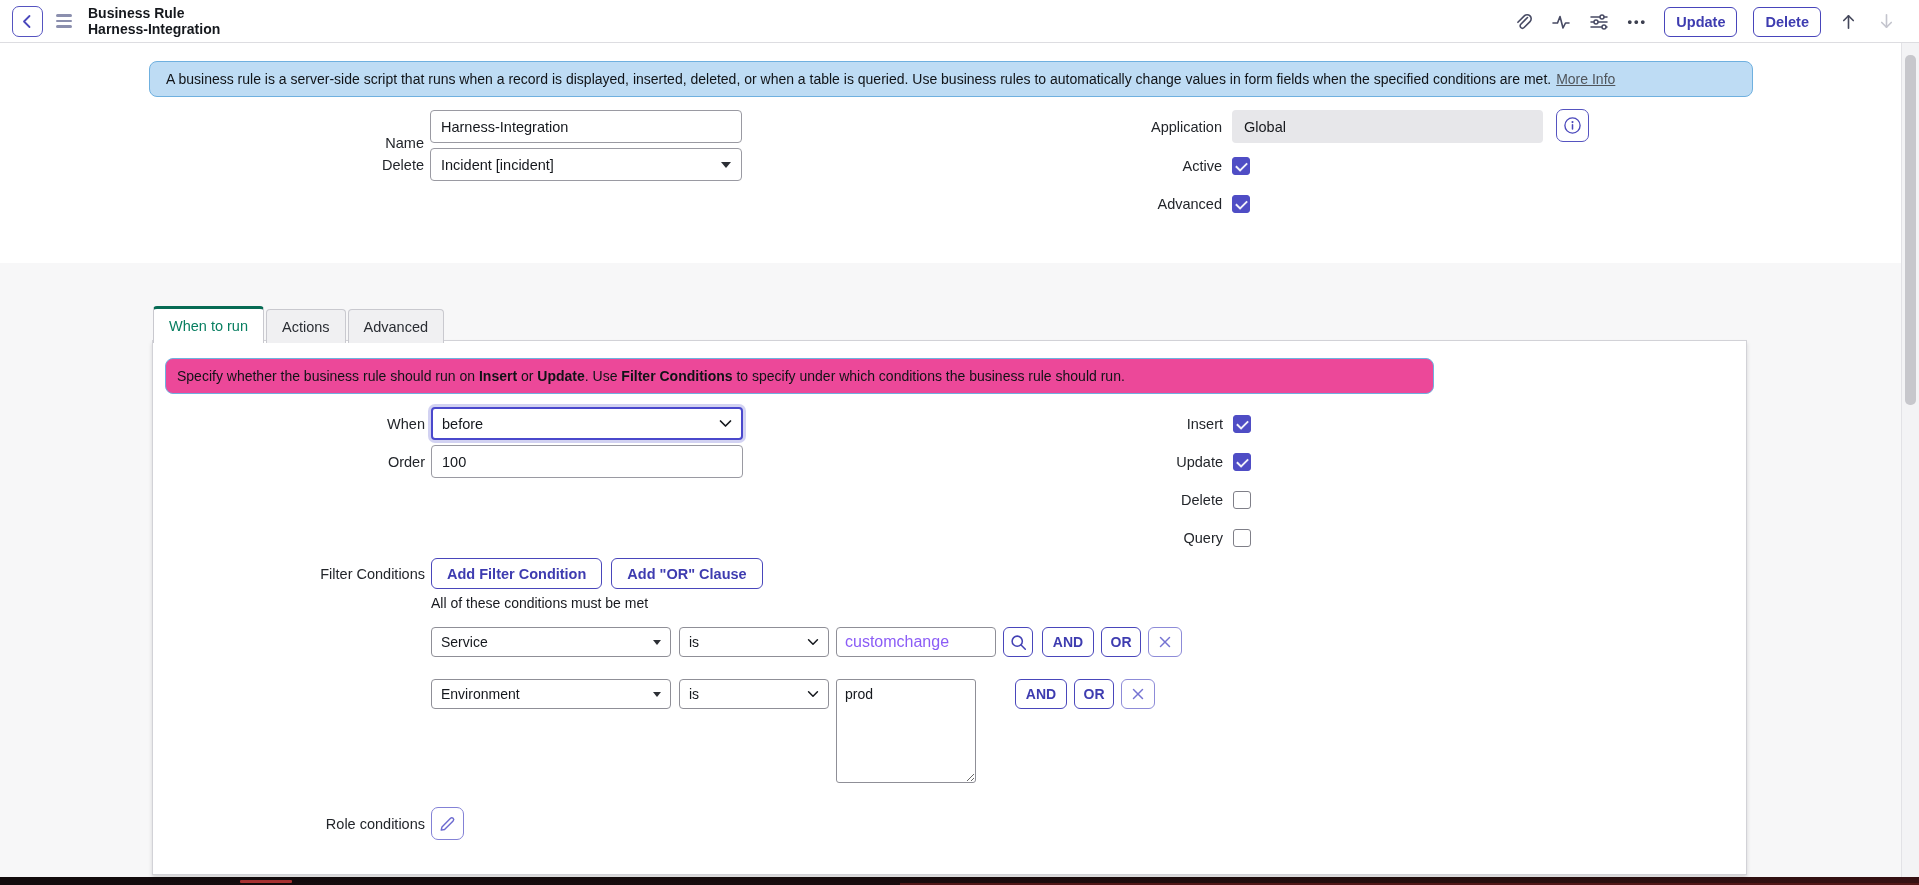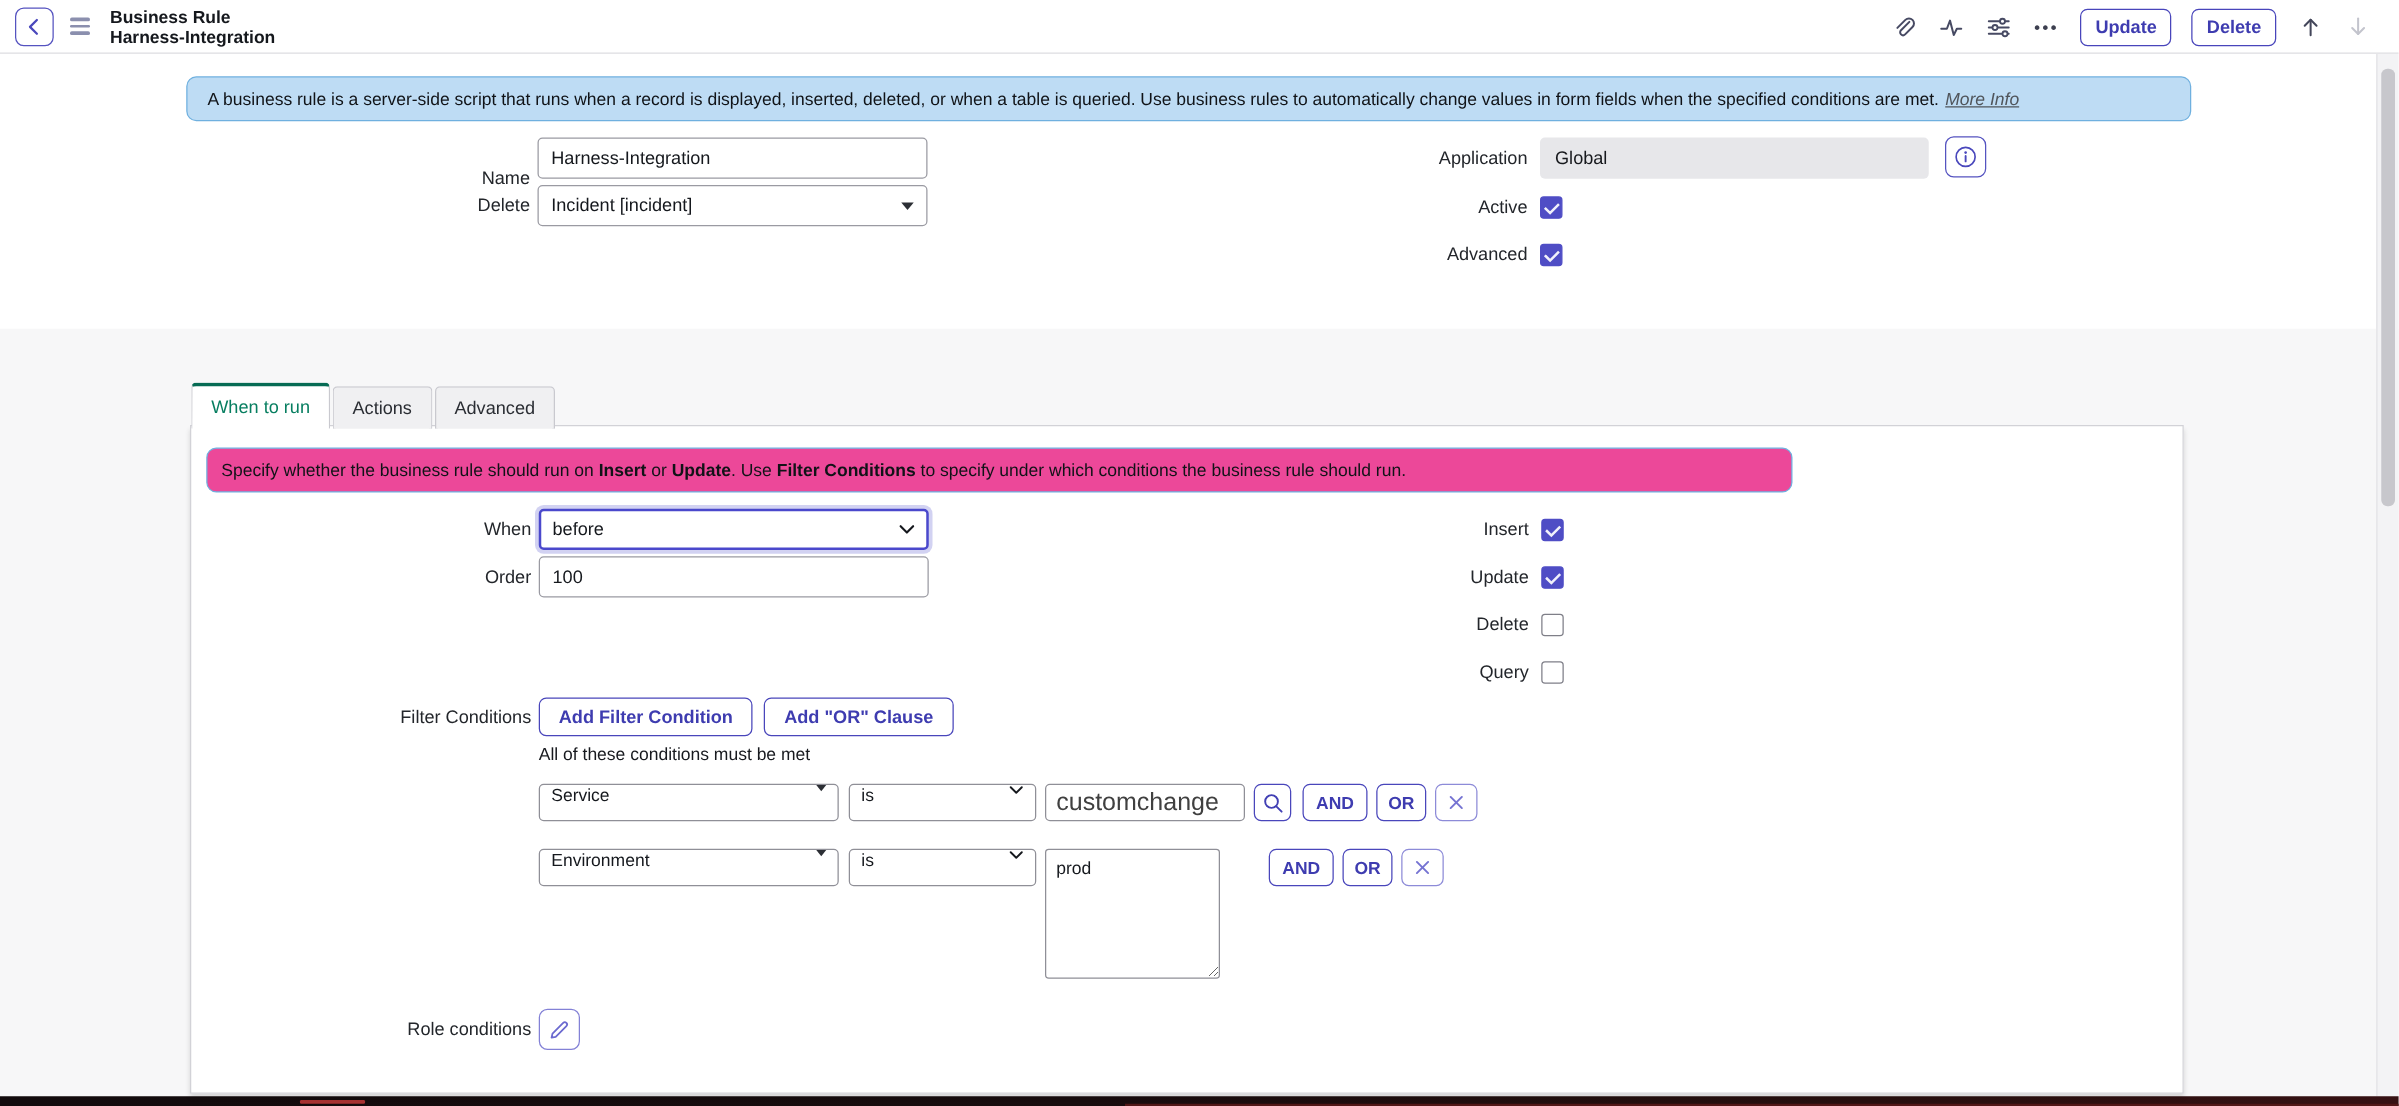--- a/index.html
+++ b/index.html
@@ -20,21 +20,21 @@
   #header-right { right:22px; top:0; height:43px; display:flex; align-items:center; gap:16px; }
   .hicon { width:22px; height:22px; display:flex; align-items:center; justify-content:center; cursor:pointer; }
   .hbtn { height:30px; padding:0 11px; background:#fff; border:1.6px solid #4845bb; border-radius:6px;
     font-size:14.5px; font-weight:bold; color:#3e3cb0; display:flex; align-items:center; cursor:pointer; }
   #ellipsis-icon { font-size:13px; font-weight:bold; letter-spacing:2px; color:#3d4050; }
 
   
   #banner { left:149px; top:61px; width:1604px; height:36px; background:#bedcf4;
     border:1px solid #6fb0df; border-radius:8px; display:flex; align-items:center;
     padding:0 16px; font-size:14px; color:#101317; z-index:2; }
-  #banner a { color:#50555b; text-decoration:underline; margin-left:5px; cursor:pointer;font-style:italic; }
+  #banner a { color:#50555b; text-decoration:underline; margin-left:5px; cursor:pointer; }
 
   
   .flabel { font-size:14.5px; color:#23262b; display:flex; align-items:center; justify-content:flex-end; }
   .tinput { border:1px solid #9a9aa2; border-radius:4px; font-size:14.5px; color:#15181d;
     padding:0 10px; background:#fff; font-family:"Liberation Sans",sans-serif; }
   .gselect { border:1px solid #9a9aa2; border-radius:4px; background:#fff; display:flex;
     align-items:center; justify-content:space-between; padding:0 10px; font-size:14.5px; color:#15181d; cursor:pointer; }
   .tri { width:0; height:0; border-left:5px solid transparent; border-right:5px solid transparent;
     border-top:6px solid #2c2f35; }
   .tri.sm { border-left-width:4.5px; border-right-width:4.5px; border-top-width:5.5px; }
@@ -61,23 +61,23 @@
   #msg-bar { left:12px; top:17px; width:1269px; height:36px; background:#ec4899;
     border:1px solid #6fb0df; border-radius:8px; display:flex; align-items:center;
     padding:0 11px; font-size:14px; color:#101317; }
   #msg-bar b { font-weight:bold; }
 
   #when-select { left:278px; top:66px; width:312px; height:33px; border:2px solid #4a48cc;
     box-shadow:0 0 0 3px rgba(76,74,204,.25); border-radius:4px; background:#fff;
     display:flex; align-items:center; justify-content:space-between; padding:0 9px;
     font-size:14.5px; color:#15181d; cursor:pointer; }
   .cond-select { border:1px solid #8f8f97; border-radius:4px; background:#fff; display:flex;
-    align-items:flex-start; justify-content:space-between; padding:0 9px; font-size:14px; color:#15181d; cursor:pointer; }
-  .cond-input { border:1px solid #8f8f97; border-radius:4px; padding:0 8px; font-size:20px;
-    color:#404040; font-family:"Liberation Sans",sans-serif; }
+    align-items:center; justify-content:space-between; padding:0 9px; font-size:14px; color:#15181d; cursor:pointer; }
+  .cond-input { border:1px solid #8f8f97; border-radius:4px; padding:0 8px; font-size:16px;
+    color:#8b5cf6; font-family:"Liberation Sans",sans-serif; }
   .ind-btn { border:1.6px solid #4946bb; border-radius:6px; background:#fff; color:#3e3cb0;
     font-size:14px; font-weight:bold; display:flex; align-items:center; justify-content:center; cursor:pointer; }
   .x-btn { border:1px solid #8d8bd8; border-radius:6px; background:#fff;
     display:flex; align-items:center; justify-content:center; cursor:pointer; }
   #cond-textarea { left:683px; top:338px; width:140px; height:104px; border:1px solid #8f8f97;
     border-radius:3px; padding:6px 8px; font-size:14px; color:#15181d;
     font-family:"Liberation Sans",sans-serif; resize:both; }
   .note { font-size:14px; color:#17191e; }
 
   

